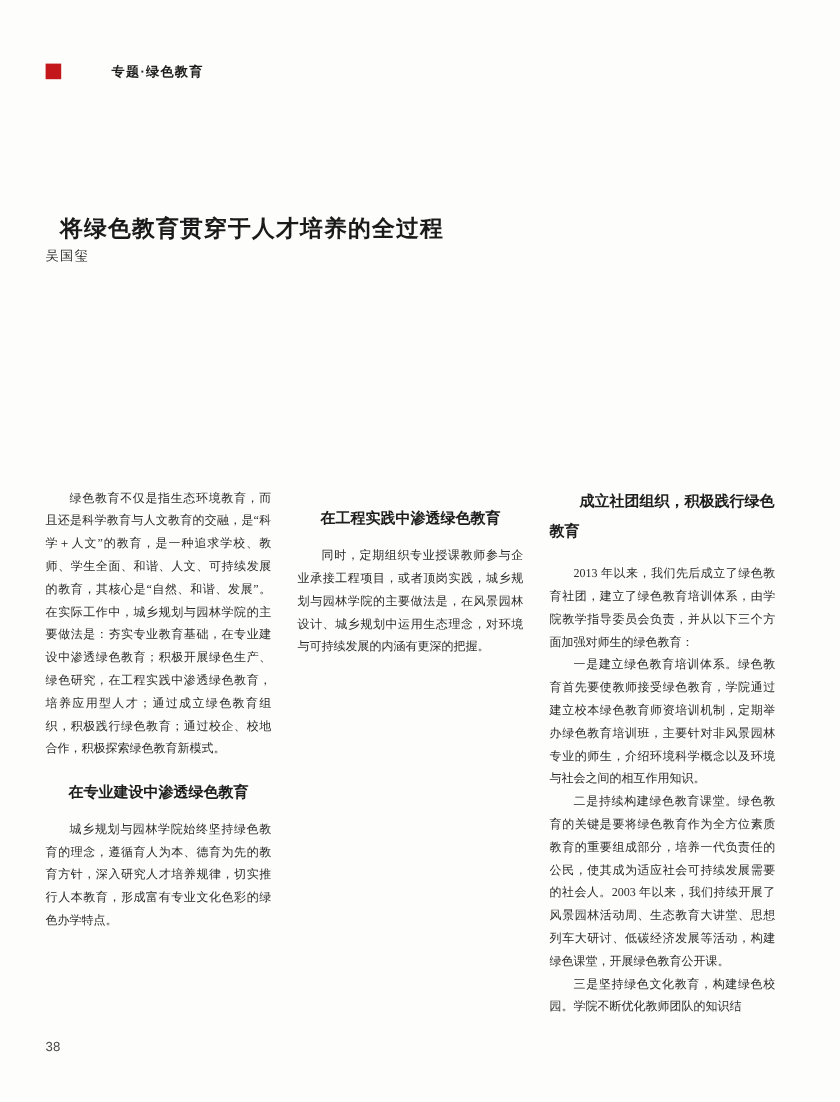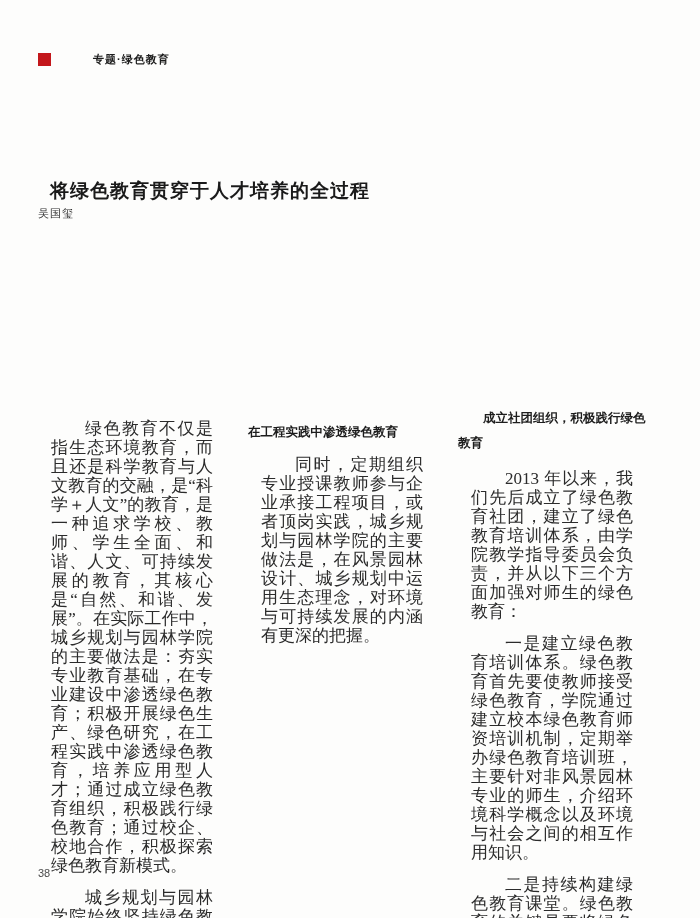--- a/index.html
+++ b/index.html
@@ -45,31 +45,32 @@
     letter-spacing: 1px;
   }
 
   
   .columns {
     position: absolute; top: 406px; left: 38px;
     display: flex; gap: 22px;
   }
   .col { width: 188px; }
   .body-p {
-    margin: 13px;
-    font-size: 17px;
+    margin: 0;
+    font-size: 10px;
     line-height: 19px;
     text-align: justify;
     text-indent: 2em;
     color: #2b2b2b;
   }
   .col-heading {
     margin: 16px 0 12px;
     font-family: "Liberation Sans", "DejaVu Sans", sans-serif;
     font-size: 12.5px; font-weight: bold; color: #1d1d1d;
+    text-align: center;
     line-height: 20px;
   }
   .col-heading.left {
     margin: 0 0 13px;
     text-align: left;
     text-indent: 2em;
     line-height: 25px;
   }
 
   
@@ -89,20 +90,21 @@
     <span class="tag-label">专题·绿色教育</span>
   </header>
 
   <h1 class="title">将绿色教育贯穿于人才培养的全过程</h1>
   <div class="author">吴国玺</div>
 
   <main class="columns">
 
     <section class="col">
       <p class="body-p">绿色教育不仅是指生态环境教育，而且还是科学教育与人文教育的交融，是“科学＋人文”的教育，是一种追求学校、教师、学生全面、和谐、人文、可持续发展的教育，其核心是“自然、和谐、发展”。在实际工作中，城乡规划与园林学院的主要做法是：夯实专业教育基础，在专业建设中渗透绿色教育；积极开展绿色生产、绿色研究，在工程实践中渗透绿色教育，培养应用型人才；通过成立绿色教育组织，积极践行绿色教育；通过校企、校地合作，积极探索绿色教育新模式。</p>
+      <h2 class="col-heading">在专业建设中渗透绿色教育</h2>
       <p class="body-p">城乡规划与园林学院始终坚持绿色教育的理念，遵循育人为本、德育为先的教育方针，深入研究人才培养规律，切实推行人本教育，形成富有专业文化色彩的绿色办学特点。</p>
     </section>
 
     <section class="col">
       <h2 class="col-heading">在工程实践中渗透绿色教育</h2>
       <p class="body-p">同时，定期组织专业授课教师参与企业承接工程项目，或者顶岗实践，城乡规划与园林学院的主要做法是，在风景园林设计、城乡规划中运用生态理念，对环境与可持续发展的内涵有更深的把握。</p>
     </section>
 
     <section class="col">
       <h2 class="col-heading left">成立社团组织，积极践行绿色教育</h2>

